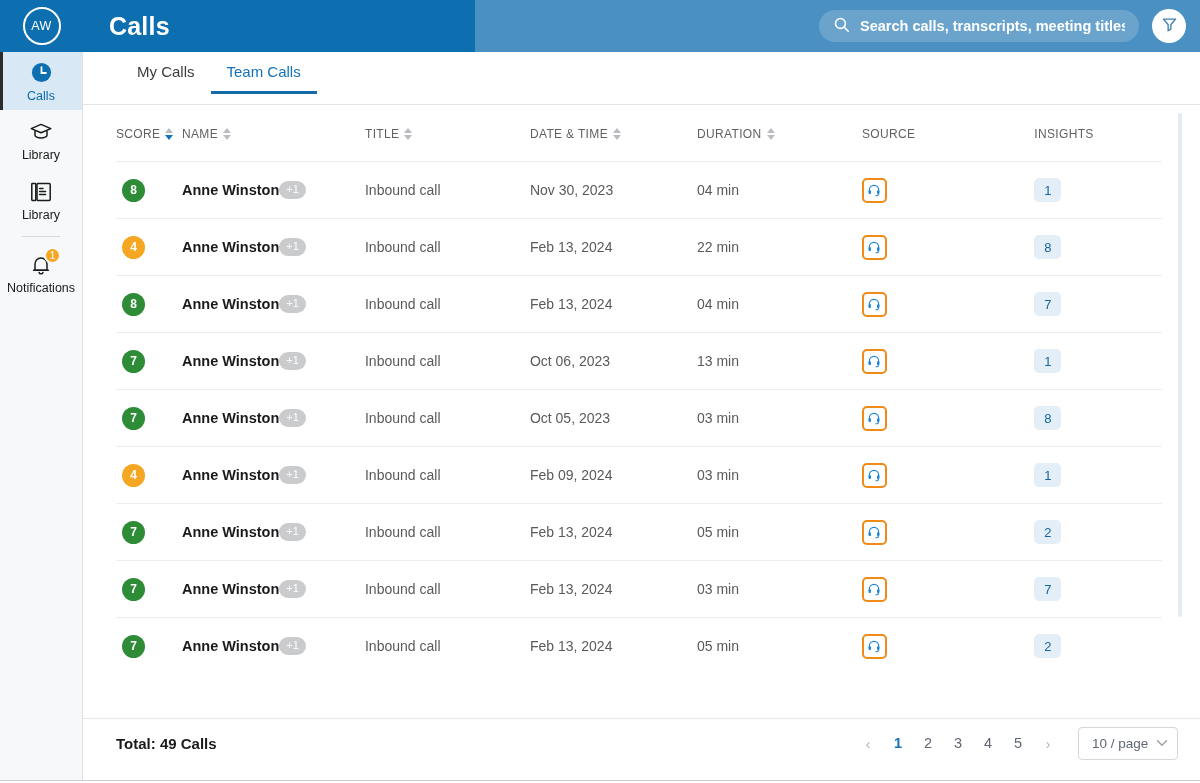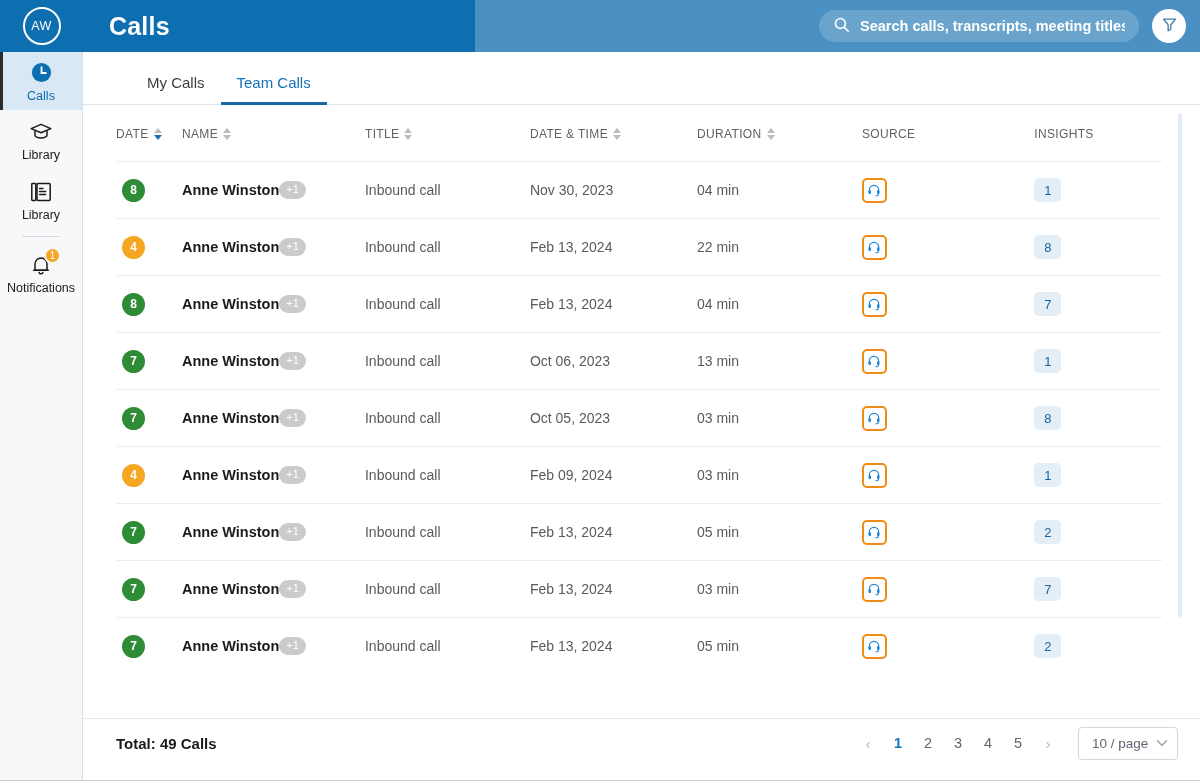--- a/index.html
+++ b/index.html
@@ -174,23 +174,23 @@
     flex: 1;
     min-width: 0;
     display: flex;
     flex-direction: column;
     background: #ffffff;
   }
   .tabs {
     height: 53px;
     flex: 0 0 53px;
     display: flex;
-    align-items: flex-end;
+    align-items: center;
     gap: 0;
-    padding-left: 48px;
+    padding-left: 38px;
     border-bottom: 1px solid #e2e5e8;
   }
   .tab {
     position: relative;
     padding: 0 16px 13px 16px;
     font-size: 15px;
     color: #3d3d3d;
     cursor: pointer;
     background: none;
     border: none;
@@ -467,21 +467,21 @@
               <col class="col-title">
             <col class="col-date">
               <col class="col-duration">
               <col class="col-source">
               <col class="col-insights">
           </colgroup>
           <thead>
             <tr>
               <th>
                 <span class="th-inner">
-                  <span>DATE</span>
+                  <span>SCORE</span>
                   <span class="sorter">
                     <i class="caret up"></i>
                       <i class="caret down on"></i>
                   </span>
                 </span>
               </th>
               <th>
                 <span class="th-inner">
                   <span>NAME</span>
                   <span class="sorter">

